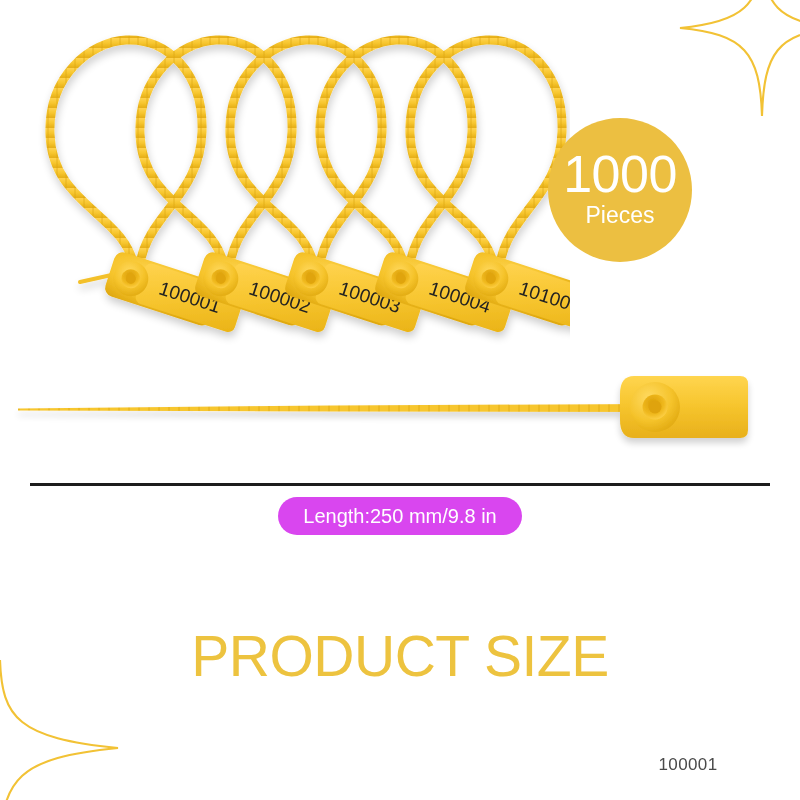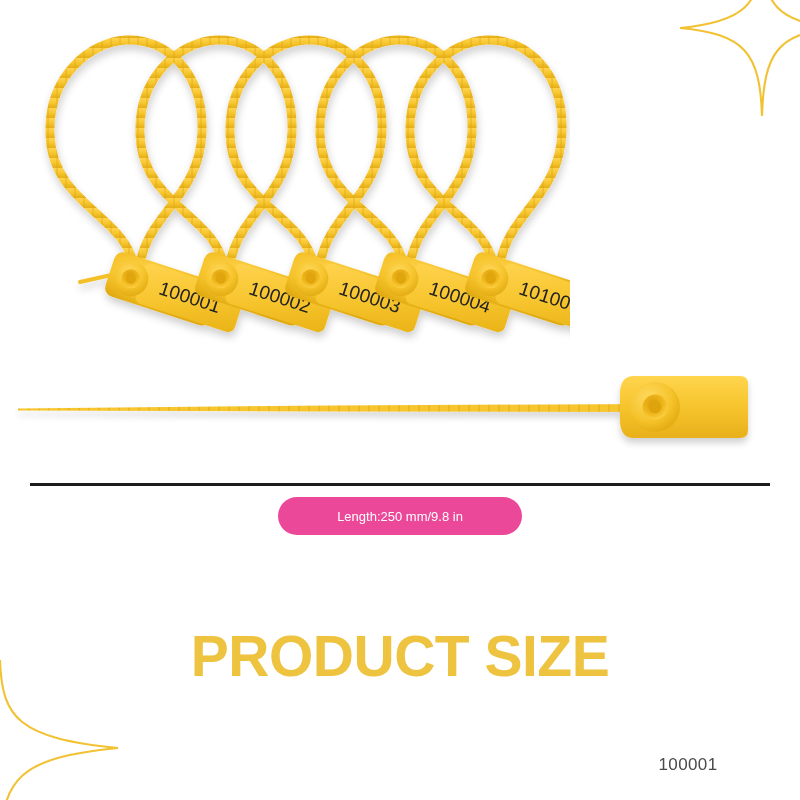--- a/index.html
+++ b/index.html
@@ -49,30 +49,30 @@
   
   .divider{
     position:absolute;left:30px;top:483px;width:740px;height:3px;
     background:#1d1d1d;
   }
 
   
   .length-pill{
     position:absolute;left:278px;top:497px;
     width:244px;height:38px;border-radius:19px;
-    background:#ec4899;
+    background:#d946ef;
     display:flex;align-items:center;justify-content:center;
-    color:#ffffff;font-size:13px;white-space:nowrap;
+    color:#ffffff;font-size:20px;white-space:nowrap;
   }
 
   
   .heading{
     position:absolute;left:0;top:626px;width:800px;
     text-align:center;color:#edc33f;
-    font-size:57px;font-weight:bold;line-height:1.06;
+    font-size:57px;font-weight:normal;line-height:1.06;
     letter-spacing:-0.5px;
   }
   .heading .line{display:block;}
 </style>
 </head>
 <body>
 
 <div class="stage">
 
   <div class="sparkle" style="left:662px;top:-34px;width:172px;height:150px;">
@@ -213,20 +213,24 @@
             <circle cx="22" cy="23" r="9.5" fill="url(#holeGrad)"></circle>
             <circle cx="22" cy="23" r="5" fill="#e0a40c"></circle>
             <text x="84" y="29" font-family="Liberation Sans, sans-serif" font-size="19" fill="#232323" text-anchor="middle">101000</text>
           </g>
         </g>
 
       </g>
     </svg>
   </div>
 
+  <div class="badge">
+    <div class="badge-count">1000</div>
+    <div class="badge-unit">Pieces</div>
+  </div>
 
   <div class="hseal">
     <svg width="800" height="110" viewBox="0 0 800 110">
       <defs>
         <linearGradient id="hTagGrad" x1="0" y1="0" x2="0" y2="1">
           <stop offset="0%" stop-color="#ffd54f"></stop>
           <stop offset="45%" stop-color="#f7c62f"></stop>
           <stop offset="100%" stop-color="#e8b01a"></stop>
         </linearGradient>
         <radialGradient id="hHeadGrad" cx="38%" cy="32%" r="76%">

